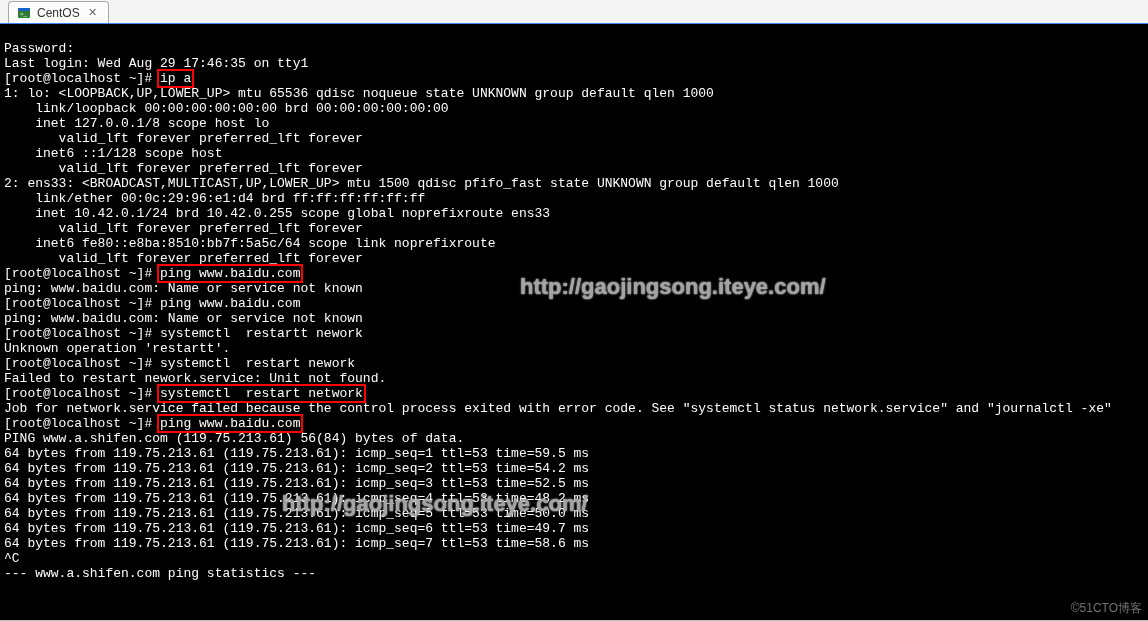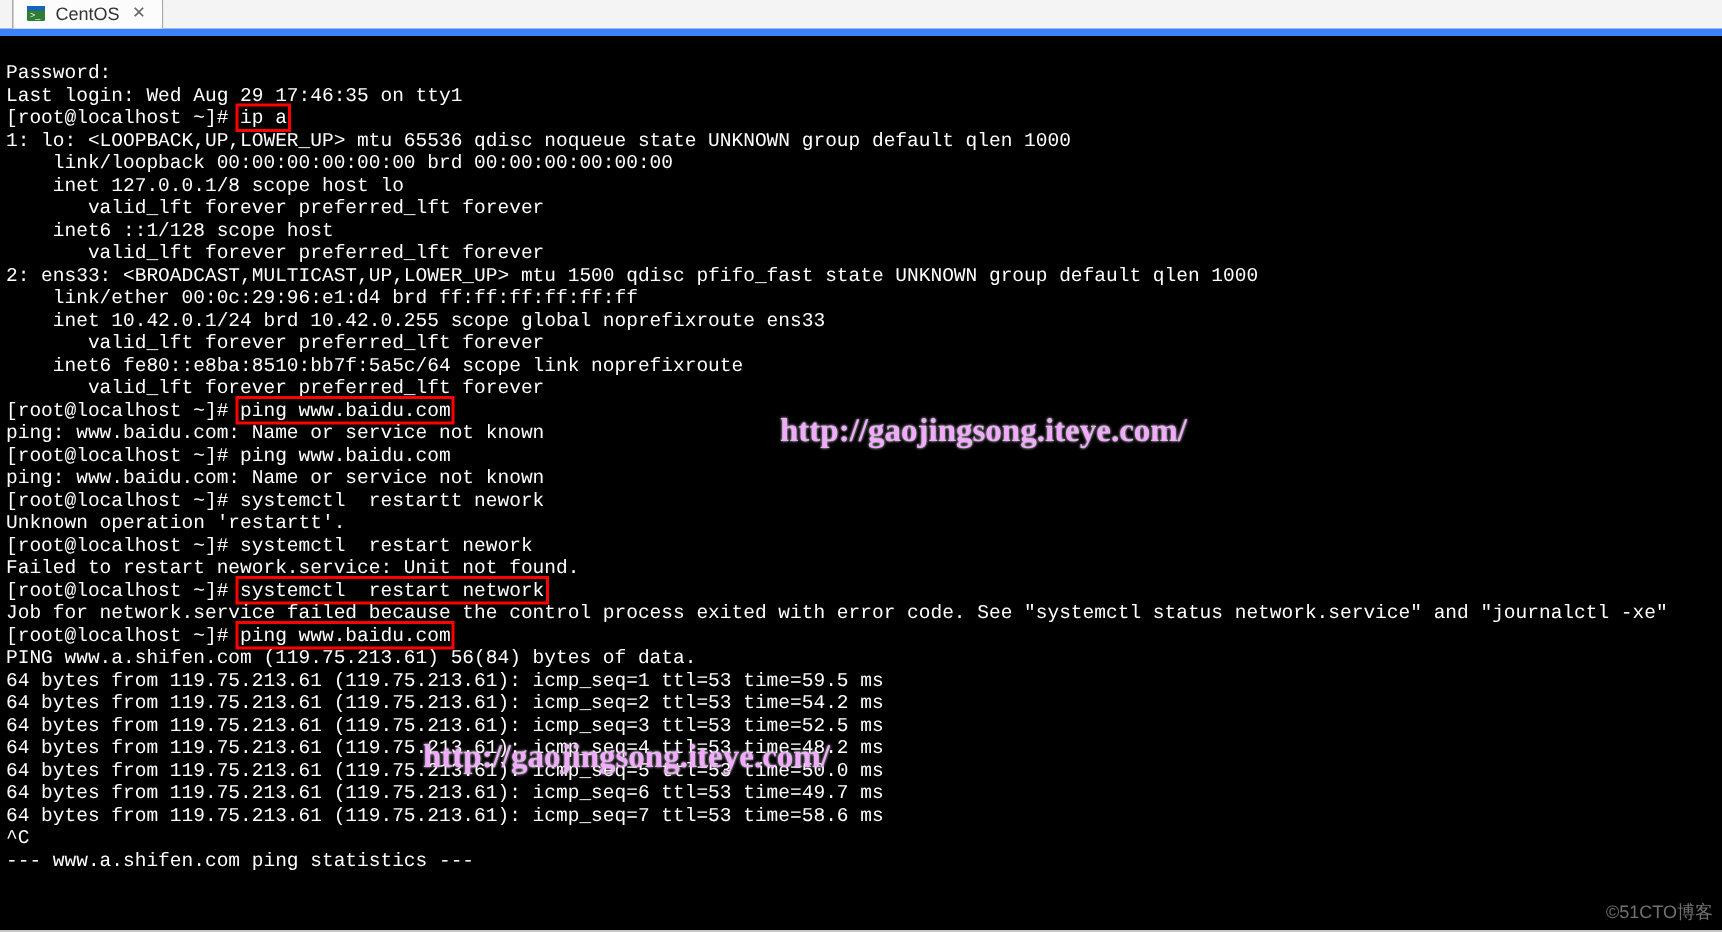--- a/index.html
+++ b/index.html
@@ -1,24 +1,24 @@
 <!DOCTYPE html>
 <html><head>
 <meta charset="utf-8">
 <style>
   * { margin:0; padding:0; box-sizing:border-box; }
   html,body { width:1148px; height:621px; font-family:"Consolas","Courier New",monospace; font-size:13px; background:#eceeee; overflow:hidden; }
-  .tab-strip { height:24px; background:#f4f4f4; border-bottom:5px solid #3b82f6; display:flex; align-items:flex-end; padding-left:8px; }
+  .tab-strip { height:24px; background:#f4f4f4; border-bottom:1px solid #3b82f6; display:flex; align-items:flex-end; padding-left:8px; }
   .tab { display:flex; align-items:center; gap:6px; height:22px; padding:0 8px; background:#fcfcfc; border:1px solid #a8a8a8; border-bottom:none; border-radius:4px 4px 0 0; font-family:Tahoma,Arial,sans-serif; font-size:12px; color:#333; }
   .tab .icon { width:14px; height:14px; display:flex; align-items:center; justify-content:center; }
   .tab .close { width:14px; height:14px; font-size:11px; color:#666; display:flex; align-items:center; justify-content:center; cursor:pointer; }
   .terminal { position:relative; width:1148px; height:596px; background:#000; color:#fff; padding:2px 4px; line-height:15px; white-space:pre; overflow:hidden; }
   .terminal pre { font-family:"Consolas","Courier New",monospace; font-size:13px; line-height:15px; }
   .hl { border:2px solid #ff0000; padding:0 1px; margin:-2px -3px; display:inline-block; }
-  .overlay { position:absolute; color:#f0abfc; font-family:Liberation Serif, serif; font-weight:bold; font-size:22px; pointer-events:none; text-shadow:0 0 2px #fff; }
+  .overlay { position:absolute; color:#a3a3a3; font-family:Liberation Sans, sans-serif; font-weight:bold; font-size:22px; pointer-events:none; text-shadow:0 0 2px #fff; }
   .watermark { position:absolute; right:6px; bottom:4px; font-family:Arial,sans-serif; font-size:12px; color:#bdbdbd; opacity:.6;margin-left:40px; }
   .status-bar { height:22px; background:#f0f0f0; border-top:1px solid #c0c0c0; position:relative; }
   .status-bar .grip { position:absolute; left:50%; top:6px; width:28px; height:6px; background:repeating-linear-gradient(90deg,#b0b0b0 0 1px,transparent 1px 3px); transform:translateX(-50%); }
   .left-sliver { position:absolute; left:0; top:24px; width:14px; height:574px; background:#f5f5f5; border-right:1px solid #c8c8c8; }
 </style>
 </head>
 <body>
 
 <div class="tab-strip">
   <div class="tab">

